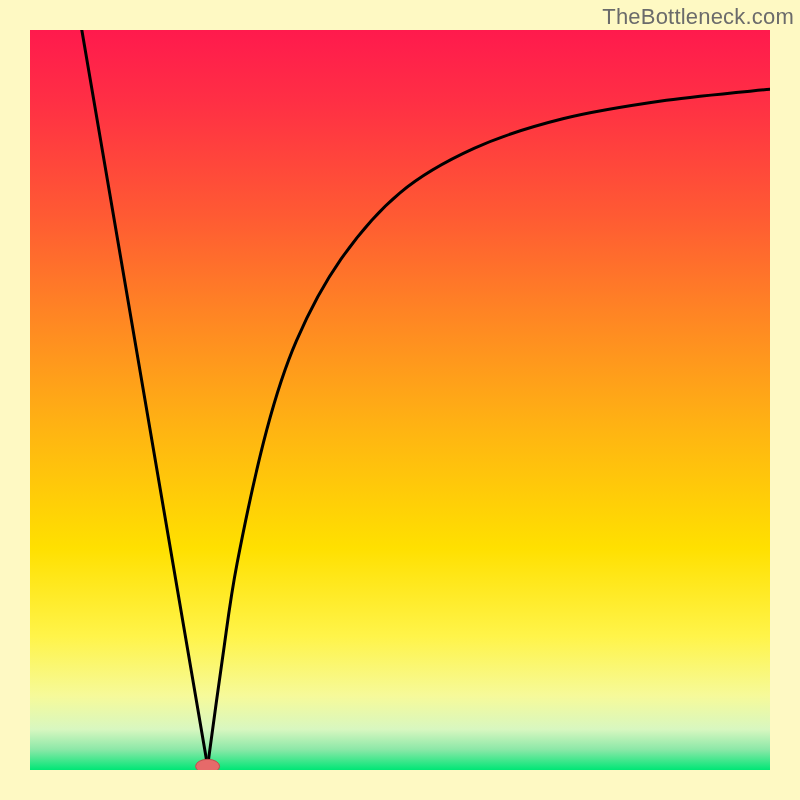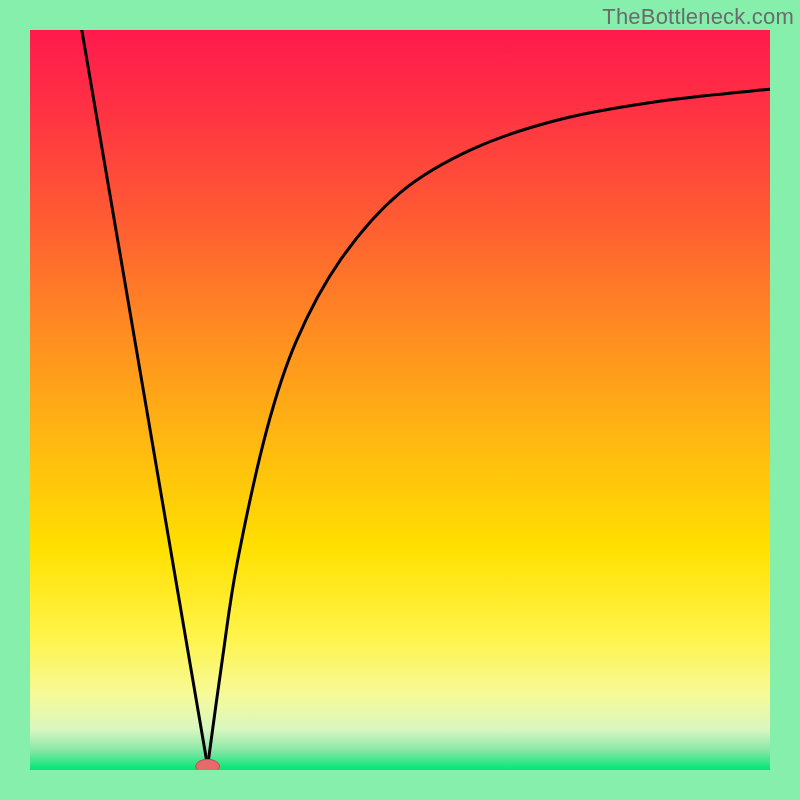--- a/index.html
+++ b/index.html
@@ -10,21 +10,21 @@
     background: #000;
     overflow: hidden;
     font-family: Arial, Helvetica, sans-serif;
   }
   .frame {
     position: absolute;
     top: 0;
     left: 0;
     width: 800px;
     height: 800px;
-    background: #86efac;
+    background: #fef9c3;
   }
   .plot {
     position: absolute;
     top: 30px;
     left: 30px;
     width: 740px;
     height: 740px;
   }
   .watermark {
     position: absolute;

